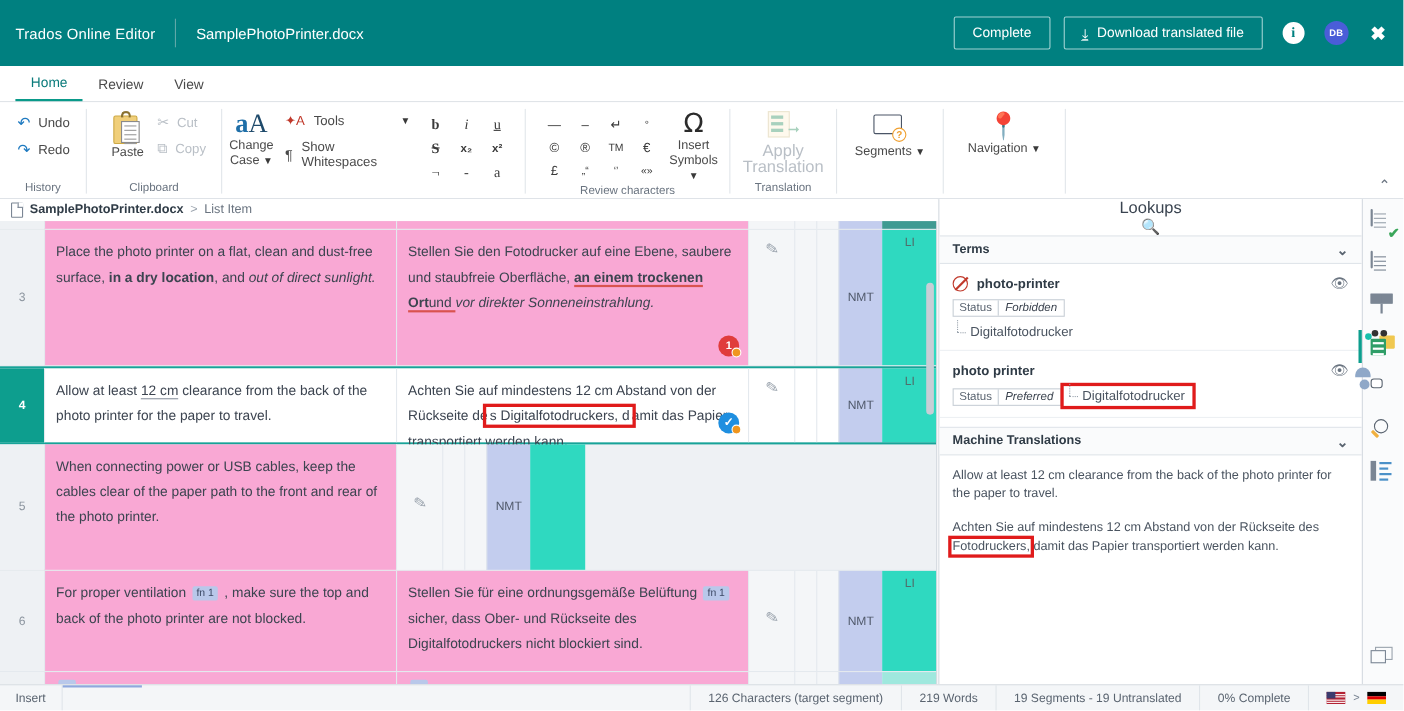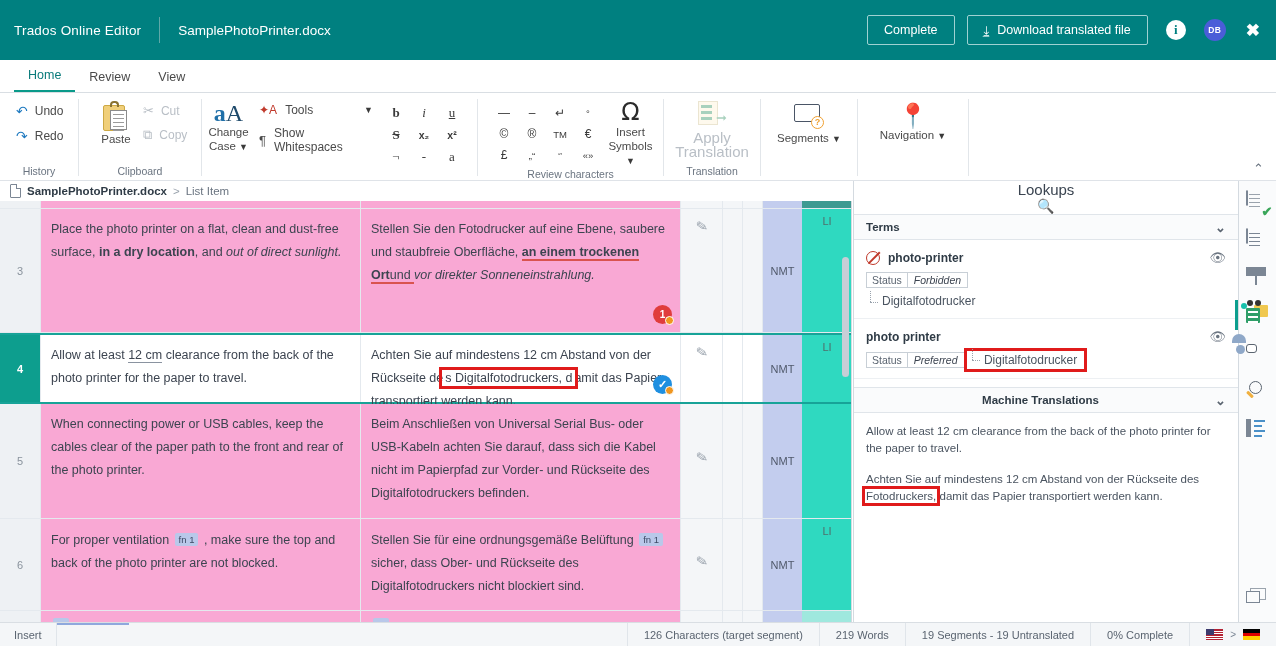--- a/index.html
+++ b/index.html
@@ -575,21 +575,20 @@
     </div>
     <div class="gc-sm1"></div>
     <div class="gc-sm2"></div>
     <div class="gc-nmt">NMT</div>
     <div class="gc-li">LI</div>
   </div>
 
   <div class="grow" style="height:115px;">
     <div class="gc-num">5</div>
     <div class="gc-src">When connecting power or USB cables, keep the cables clear of the paper path to the front and rear of the photo printer.</div>
-    <div class="gc-tgt">Beim Anschließen von Universal Serial Bus- oder USB-Kabeln achten Sie darauf, dass sich die Kabel nicht im Papierpfad zur Vorder- und Rückseite des Digitalfotodruckers befinden.</div>
     <div class="gc-edit">
       <span class="pencil" style="margin-top:36px;">✎</span>
     </div>
     <div class="gc-sm1"></div>
     <div class="gc-sm2"></div>
     <div class="gc-nmt">NMT</div>
     <div class="gc-li"></div>
   </div>
 
   <div class="grow" style="height:92px;">
@@ -656,21 +655,21 @@
       <span class="t-name plain">photo printer</span>
       <span class="eye">👁</span>
     </div>
     <div class="status-pill">
       <span class="k">Status</span>
       <span class="v">Preferred</span>
     </div>
     <div class="t-child mt-hl" style="display:inline-block;padding:1px 6px 1px 16px;margin-top:8px;">Digitalfotodrucker</div>
   </div>
 
-  <div class="lk-sect" style="margin-top:8px;text-align:center;">
+  <div class="lk-sect" style="margin-top:8px;">
     <span class="ttl">Machine Translations</span>
     <span class="chev">⌄</span>
   </div>
 
   <div class="mt-body">
     <p>Allow at least 12 cm clearance from the back of the photo printer for the paper to travel.</p>
     <p><span>Achten Sie auf mindestens 12 cm Abstand von der Rückseite des </span><span class="mt-hl">Fotodruckers,</span><span> damit das Papier transportiert werden kann.</span></p>
   </div>
 </div>
 

